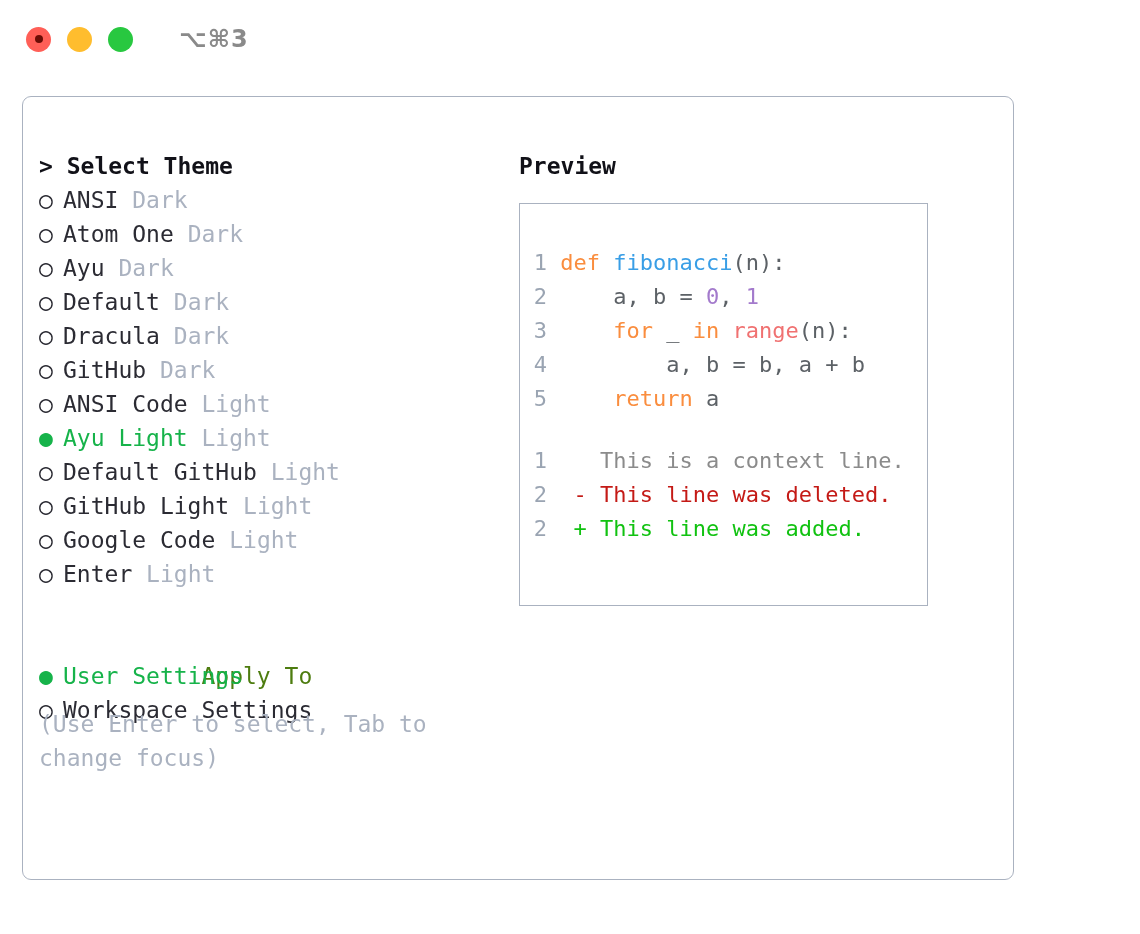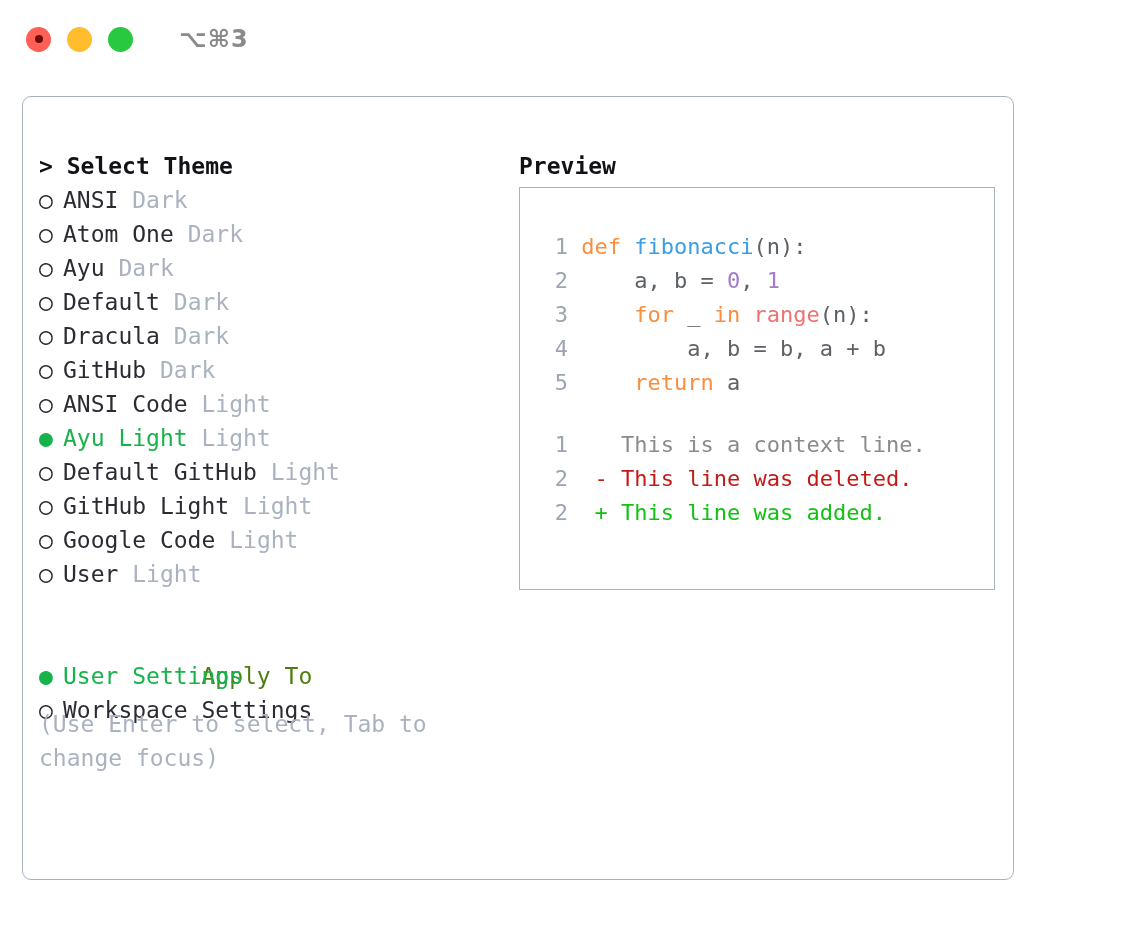--- a/index.html
+++ b/index.html
@@ -100,25 +100,25 @@
   #right-col {
     position: absolute;
     left: 496px; top: 52px;
     width: 490px;
   }
   #preview-title {
     font-size: 23px; font-weight: 700; color: #111118;
     height: 34px; line-height: 34px;
   }
   #preview-box {
-    margin-top: 4px;
-    width: 476px; height: 403px;
+    margin-top: 20px;
+    width: 409px; height: 403px;
     border: 1.5px solid #aab2c0;
     background: #ffffff;
-    padding: 42px 0 0 22px;
+    padding: 42px 0 0 1px;
   }
   .code-line {
     font-size: 22px;
     line-height: 34px;
     white-space: pre;
     color: #5c6166;
   }
   .ln {
     display: inline-block;
     width: 26px;
@@ -160,21 +160,21 @@
             <div class="opt-row"><span class="bullet off">○</span><span class="opt-label">Atom One</span><span> </span><span class="opt-badge">Dark</span></div>
             <div class="opt-row"><span class="bullet off">○</span><span class="opt-label">Ayu</span><span> </span><span class="opt-badge">Dark</span></div>
             <div class="opt-row"><span class="bullet off">○</span><span class="opt-label">Default</span><span> </span><span class="opt-badge">Dark</span></div>
             <div class="opt-row"><span class="bullet off">○</span><span class="opt-label">Dracula</span><span> </span><span class="opt-badge">Dark</span></div>
             <div class="opt-row"><span class="bullet off">○</span><span class="opt-label">GitHub</span><span> </span><span class="opt-badge">Dark</span></div>
             <div class="opt-row"><span class="bullet off">○</span><span class="opt-label">ANSI Code</span><span> </span><span class="opt-badge">Light</span></div>
             <div class="opt-row selected"><span class="bullet on">●</span><span class="opt-label">Ayu Light</span><span> </span><span class="opt-badge">Light</span></div>
             <div class="opt-row"><span class="bullet off">○</span><span class="opt-label">Default GitHub</span><span> </span><span class="opt-badge">Light</span></div>
             <div class="opt-row"><span class="bullet off">○</span><span class="opt-label">GitHub Light</span><span> </span><span class="opt-badge">Light</span></div>
             <div class="opt-row"><span class="bullet off">○</span><span class="opt-label">Google Code</span><span> </span><span class="opt-badge">Light</span></div>
-            <div class="opt-row"><span class="bullet off">○</span><span class="opt-label">User</span><span> </span><span class="opt-badge">Light</span></div>
+            <div class="opt-row"><span class="bullet off">○</span><span class="opt-label">Enter</span><span> </span><span class="opt-badge">Light</span></div>
           </div>
 
         <div class="spacer"></div>
 
         <div class="subsection">
           <span class="bullet"> </span><span>Apply To</span>
         </div>
 
         <div id="apply-list">
             <div class="opt-row selected"><span class="bullet on">●</span><span class="opt-label">User Settings</span></div>

